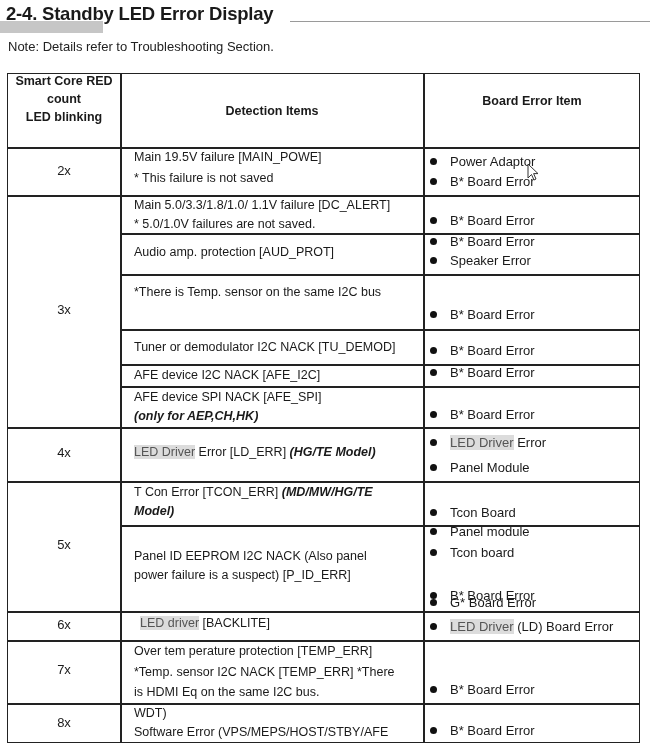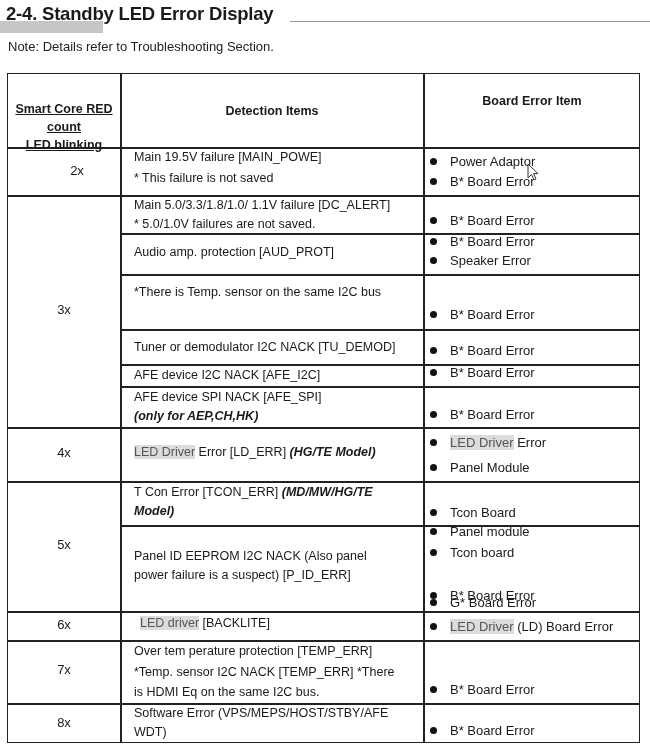--- a/index.html
+++ b/index.html
@@ -43,29 +43,29 @@
 <div class="hline" style="left:7px; top:640px; width:633px;"></div>
 <div class="hline" style="left:7px; top:703px; width:633px;"></div>
 
 <div class="hline" style="left:120px; top:233px; width:520px;"></div>
 <div class="hline" style="left:120px; top:274px; width:520px;"></div>
 <div class="hline" style="left:120px; top:329px; width:520px;"></div>
 <div class="hline" style="left:120px; top:364px; width:520px;"></div>
 <div class="hline" style="left:120px; top:386px; width:520px;"></div>
 <div class="hline" style="left:120px; top:525px; width:520px;"></div>
 
-<div class="cell hdr" style="left:8px; top:100px; width:112px;text-decoration:underline;">
+<div class="cell hdr" style="left:8px; top:72px; width:112px;">
   <div>Smart Core RED</div>
   <div>count</div>
   <div>LED blinking</div>
 </div>
 <div class="cell hdr" style="left:121px; top:102px; width:302px;">Detection Items</div>
 <div class="cell hdr" style="left:424px; top:92px; width:216px;">Board Error Item</div>
 
-<div class="cell count" style="left:21px; top:161px; width:112px;">2x</div>
+<div class="cell count" style="left:8px; top:161px; width:112px;">2x</div>
 <div class="cell count" style="left:8px; top:300px; width:112px;">3x</div>
 <div class="cell count" style="left:8px; top:443px; width:112px;">4x</div>
 <div class="cell count" style="left:8px; top:535px; width:112px;">5x</div>
 <div class="cell count" style="left:8px; top:615px; width:112px;">6x</div>
 <div class="cell count" style="left:8px; top:660px; width:112px;">7x</div>
 <div class="cell count" style="left:8px; top:713px; width:112px;">8x</div>
 
 <div class="cell det" style="left:122px; top:147px; width:348px; line-height:21px;">
   <div>Main 19.5V failure [MAIN_POWE]</div>
   <div>* This failure is not saved</div>
@@ -102,22 +102,22 @@
 </div>
 <div class="cell det" style="left:122px; top:614px; width:272px;margin-left:6px;">
   <span class="hl">LED driver</span><span> [BACKLITE]</span>
 </div>
 <div class="cell det" style="left:122px; top:641px; width:300px; line-height:20.5px;">
   <div>Over tem perature protection [TEMP_ERR]</div>
   <div>*Temp. sensor I2C NACK [TEMP_ERR]  *There</div>
   <div>is HDMI Eq on the  same I2C bus.</div>
 </div>
 <div class="cell det" style="left:122px; top:704px; width:300px;">
+  <div>WDT)</div>
   <div>Software Error  (VPS/MEPS/HOST/STBY/AFE</div>
-  <div>WDT)</div>
 </div>
 
 <div style="position:absolute; left:424px; top:0; width:216px; height:749px;">
   <div class="bi" style="top:154px;"><span class="dot"></span><span>Power Adaptor</span></div>
   <div class="bi" style="top:174px;"><span class="dot"></span><span>B* Board Error</span></div>
 
   <div class="bi" style="top:213px;"><span class="dot"></span><span>B* Board Error</span></div>
 
   <div class="bi" style="top:234px;"><span class="dot"></span><span>B* Board Error</span></div>
   <div class="bi" style="top:253px;"><span class="dot"></span><span>Speaker Error</span></div>

